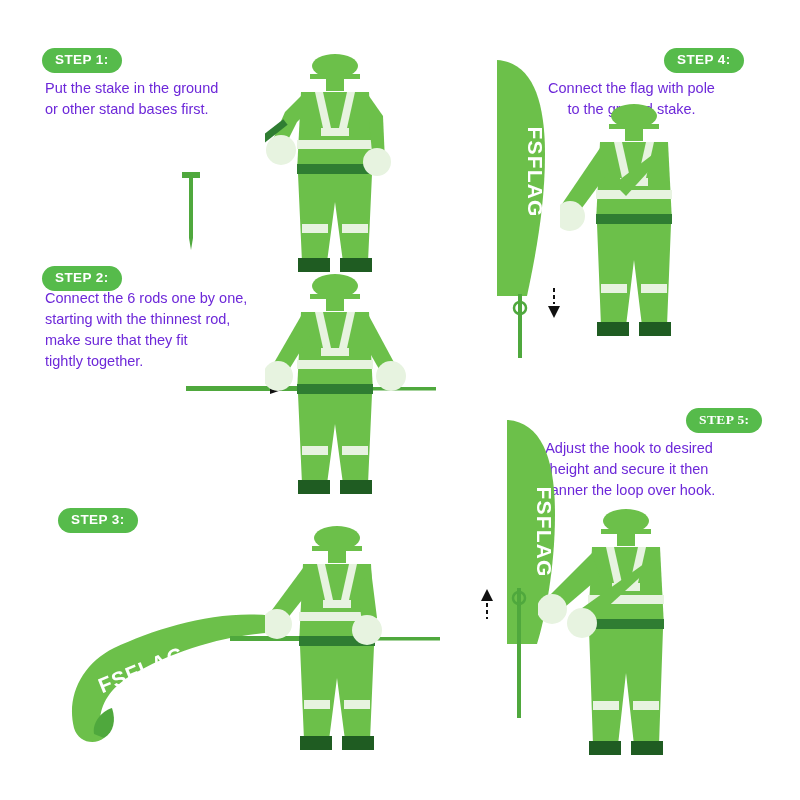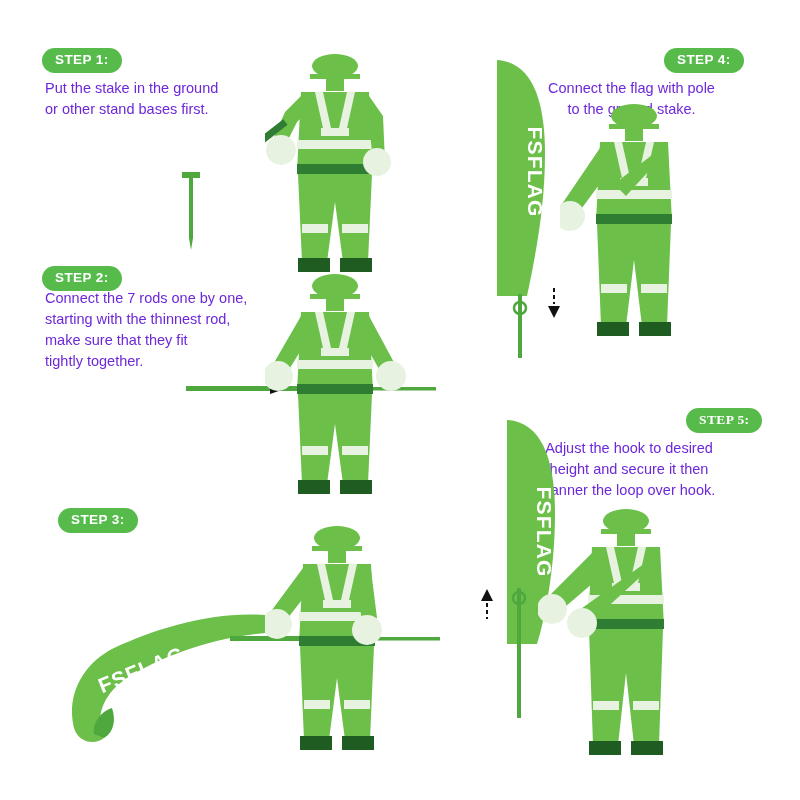--- a/index.html
+++ b/index.html
@@ -105,21 +105,21 @@
       <circle cx="112" cy="110" r="14" fill="#e7f3e0"></circle>
 
       <g transform="rotate(-38 22 72)">
         <rect x="-30" y="66" width="52" height="7" fill="#2f7d32"></rect>
         <path d="M-38 58 L-18 58 L-18 82 L-38 82 C-46 76 -46 64 -38 58 Z" fill="#2f7d32"></path>
       </g>
     </svg>
   </div>
 
   <div class="step-badge" style="left:42px; top:258px;margin-top:8px;">STEP 2:</div>
-  <div class="step-text" style="left:45px; top:288px; width:270px;">Connect the 7 rods one by one,
+  <div class="step-text" style="left:45px; top:288px; width:270px;">Connect the 6 rods one by one,
 starting with the thinnest rod,
 make sure that they fit
 tightly together.</div>
 
   <div class="figure" style="left:186px; top:380px;">
     <svg width="250" height="18" viewBox="0 0 250 18">
       <rect x="0" y="6" width="120" height="5" fill="#4fa83d"></rect>
       <rect x="120" y="7" width="130" height="3.5" fill="#4fa83d"></rect>
       <polygon points="84,3 100,8.5 84,14" fill="#111111"></polygon>
     </svg>

